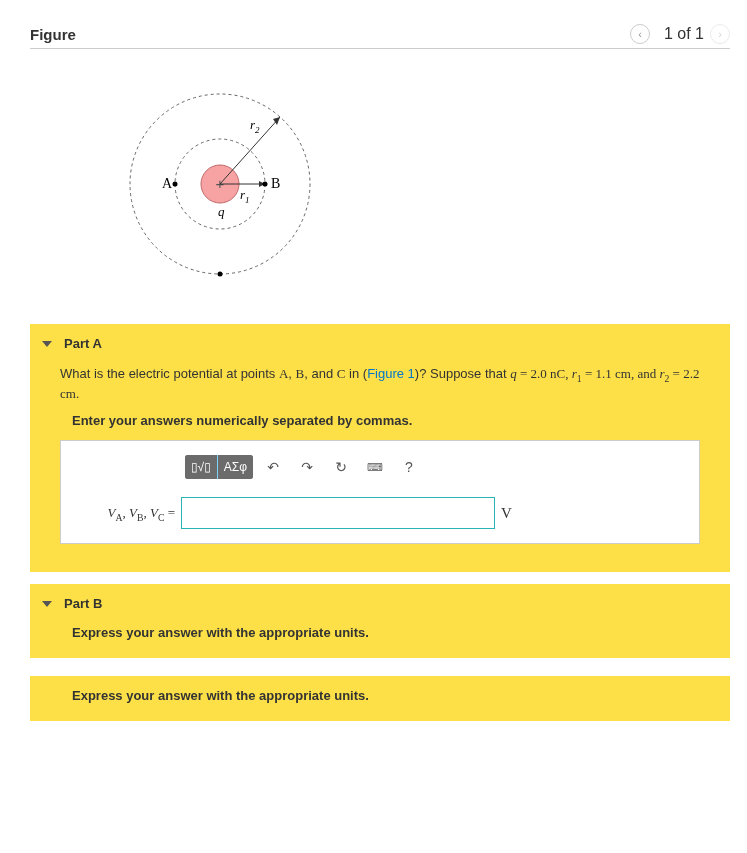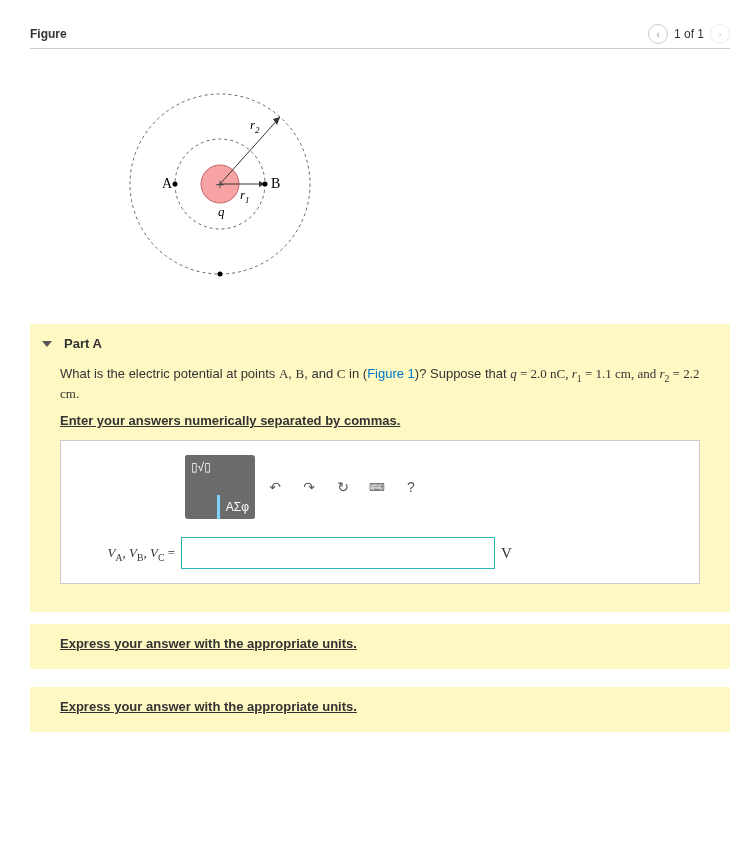--- a/index.html
+++ b/index.html
@@ -13,48 +13,49 @@
 }
 .figure-header {
   display: flex;
   align-items: center;
   justify-content: space-between;
   border-bottom: 1px solid #ccc;
   padding: 4px 0;
 }
 .figure-title {
   font-weight: bold;
-  font-size: 12px;
+  font-size: 15px;
 }
 .pager {
   display: flex;
   align-items: center;
   gap: 6px;
 }
 .pager-btn {
   width: 20px;
   height: 20px;
   border: 1px solid #ccc;
   border-radius: 50%;
   background: #fff;
   display: inline-flex;
   align-items: center;
   justify-content: center;
   font-size: 11px;
   color: #999;
   cursor: pointer;
 }
 .pager-text {
-  font-size: 12px;
+  font-size: 16px;
+  margin-left: 8px;
 }
 .figure-img-wrap {
   padding: 30px 20px 20px 80px;
 }
 .part-section {
-  background: #fef9c3;
+  background: #fde047;
   margin-top: 12px;
   padding-top: 8px;
 }
 .part-header {
   display: flex;
   align-items: center;
   padding: 4px 8px 10px 8px;
   cursor: pointer;
 }
 .part-caret {
@@ -71,22 +72,21 @@
 }
 .part-body {
   padding: 0 30px 28px 30px;
 }
 .question-text {
   margin: 4px 0 10px 0;
   line-height: 1.4;
 }
 .instruction {
   font-weight: bold;
-  margin: 4px 0 12px 0;
-  text-decoration: underline;
+  margin: 4px 0 12px 12px;
 }
 .answer-box {
   border: 1px solid #ccc;
   background: #fff;
   padding: 14px;
 }
 .toolbar-row {
   display: flex;
   gap: 6px;
   margin-left: 110px;
@@ -106,22 +106,21 @@
   background: #6b6b6b;
   color: #fff;
   font-size: 12px;
   cursor: pointer;
   display: inline-flex;
   align-items: center;
   justify-content: center;
   padding: 0 6px;
 }
 .tb-btn-dark + .tb-btn-dark {
-  border-left: 3px solid #7dd3fc;
-  margin-top: 40px;
+  border-left: 1px solid #7dd3fc;
 }
 .tb-btn-light {
   height: 24px;
   min-width: 28px;
   border: none;
   background: transparent;
   color: #555;
   font-size: 14px;
   cursor: pointer;
   display: inline-flex;
@@ -218,20 +217,24 @@
           <i>V</i><sub>A</sub><span>, </span><i>V</i><sub>B</sub><span>, </span><i>V</i><sub>C</sub><span> =</span>
         </span>
         <input class="answer-input" type="text" value="" style="">
         <span class="unit-label">V</span>
       </div>
     </div>
   </div>
 </div>
 
 <div class="part-section">
+  <div class="part-header">
+    <span class="part-caret"></span>
+    <span class="part-title">Part B</span>
+  </div>
   <div class="part-body" style="padding-bottom:6px">
     <p class="instruction">Express your answer with the appropriate units.</p>
   </div>
 </div>
 <div class="partc-cut"></div>
 
 <div class="part-section">
   <div class="part-body" style="padding-bottom:6px">
     <p class="instruction">Express your answer with the appropriate units.</p>
   </div>

